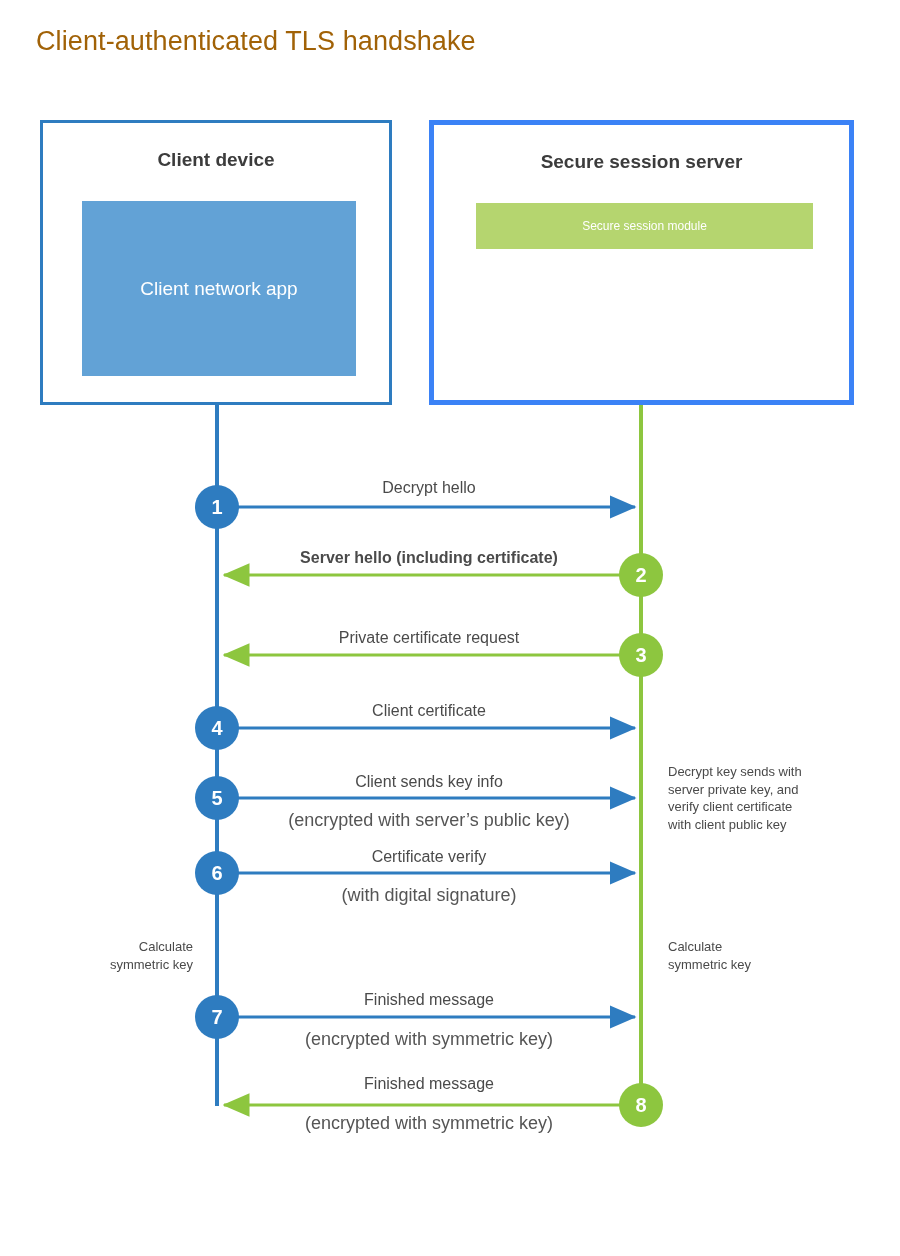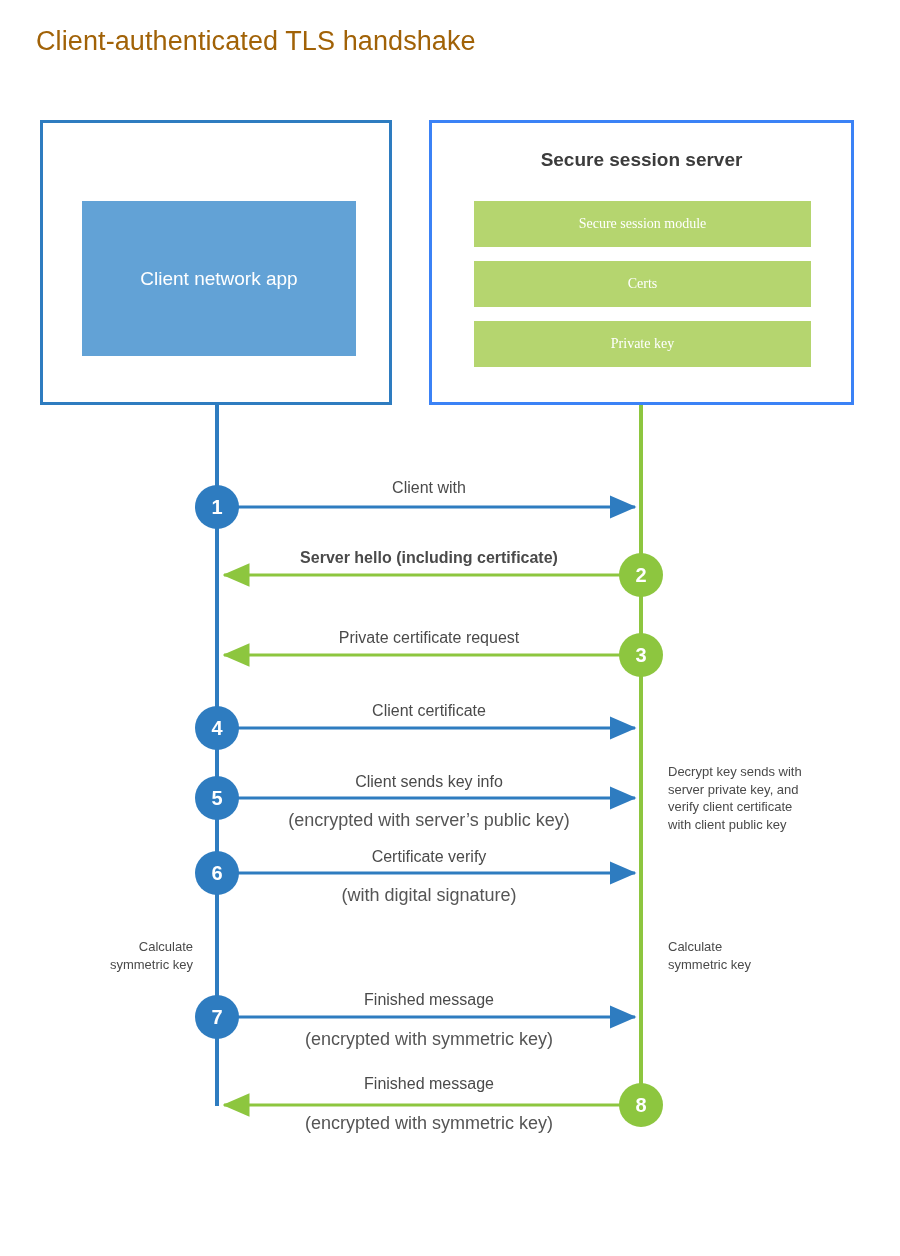--- a/index.html
+++ b/index.html
@@ -39,61 +39,60 @@
     top: 120px;
     width: 352px;
     height: 285px;
     border: 3px solid #2e7cc0;
   }
   #server-box {
     left: 429px;
     top: 120px;
     width: 425px;
     height: 285px;
-    border: 3px solid #3b82f6;
+    border: 5px solid #3b82f6;
   }
   .party-title {
     text-align: center;
     font-size: 19px;
     font-weight: bold;
     color: #3c3c3c;
     margin-top: 26px;
   }
 
   
   #client-app {
     position: absolute;
     left: 39px;
     top: 78px;
     width: 274px;
-    height: 155px;
+    height: 175px;
     background: #62a2d6;
     color: #ffffff;
     font-size: 19px;
     line-height: 26px;
     display: flex;
     align-items: center;
     justify-content: center;
     text-align: center;
   }
 
   
   .server-module {
     position: absolute;
     left: 42px;
     width: 337px;
     height: 46px;
     background: #b5d56f;
     color: #ffffff;
-    font-size: 14px;
+    font-size: 12px;
     display: flex;
     align-items: center;
     justify-content: center;
     text-align: center;
-    font-family: Liberation Serif, serif;
   }
   #server-module-0 { top: 78px; }
   #server-module-1 { top: 138px; }
   #server-module-2 { top: 198px; }
 
   
   #sequence-layer {
     position: absolute;
     left: 0;
     top: 0;
@@ -146,28 +145,27 @@
   .side-note.left-aligned-right {
     text-align: right;
   }
 </style>
 </head>
 <body>
 
 <div id="page-title">Client-authenticated TLS handshake</div>
 
 <div class="party-box" id="client-box">
+  <div class="party-title">Client device</div>
   <div id="client-app">Client network app</div>
 </div>
 
 <div class="party-box" id="server-box">
   <div class="party-title">Secure session server</div>
   <div class="server-module" id="server-module-0">Secure session module</div>
-  <div class="server-module" id="server-module-1">Certs</div>
-  <div class="server-module" id="server-module-2">Private key</div>
 </div>
 
 <svg id="sequence-layer" viewBox="0 0 900 1256">
   <defs>
     <marker id="arrow-blue" markerWidth="9" markerHeight="9" refX="8.5" refY="4.5" orient="auto" markerUnits="strokeWidth">
       <path d="M0,0.6 L9,4.5 L0,8.4 Z" fill="#2e7cc0"></path>
     </marker>
     <marker id="arrow-green" markerWidth="9" markerHeight="9" refX="8.5" refY="4.5" orient="auto" markerUnits="strokeWidth">
       <path d="M0,0.6 L9,4.5 L0,8.4 Z" fill="#8dc63f"></path>
     </marker>
@@ -195,21 +193,21 @@
 
 <div class="step-circle blue" style="left:195px; top:485px;">1</div>
 <div class="step-circle green" style="left:619px; top:553px;">2</div>
 <div class="step-circle green" style="left:619px; top:633px;">3</div>
 <div class="step-circle blue" style="left:195px; top:706px;">4</div>
 <div class="step-circle blue" style="left:195px; top:776px;">5</div>
 <div class="step-circle blue" style="left:195px; top:851px;">6</div>
 <div class="step-circle blue" style="left:195px; top:995px;">7</div>
 <div class="step-circle green" style="left:619px; top:1083px;">8</div>
 
-<div class="msg-label" style="left:429px; top:479px;">Client with</div>
+<div class="msg-label" style="left:429px; top:479px;">Decrypt hello</div>
 
 <div class="msg-label" style="left:429px; top:549px;font-weight:bold;">Server hello (including certificate)</div>
 
 <div class="msg-label" style="left:429px; top:629px;">Private certificate request</div>
 
 <div class="msg-label" style="left:429px; top:702px;">Client certificate</div>
 
 <div class="msg-label" style="left:429px; top:773px;">Client sends key info</div>
 <div class="msg-sublabel" style="left:429px; top:810px;">(encrypted with server’s public key)</div>
 

